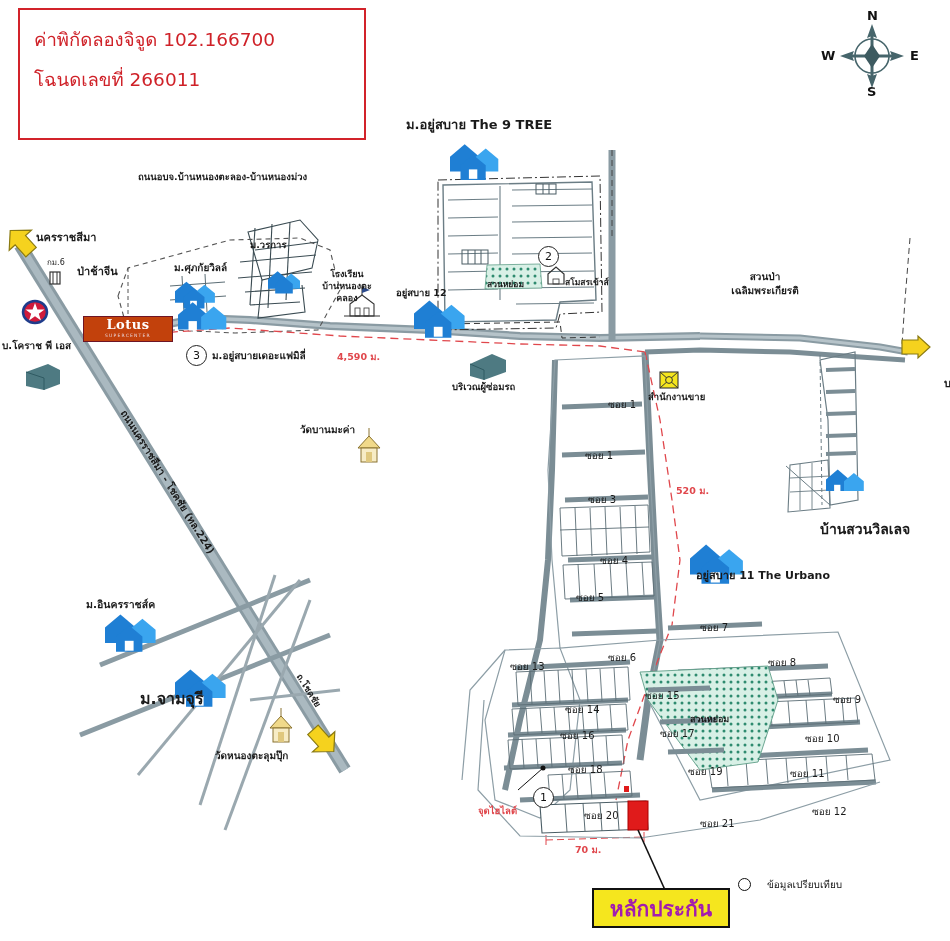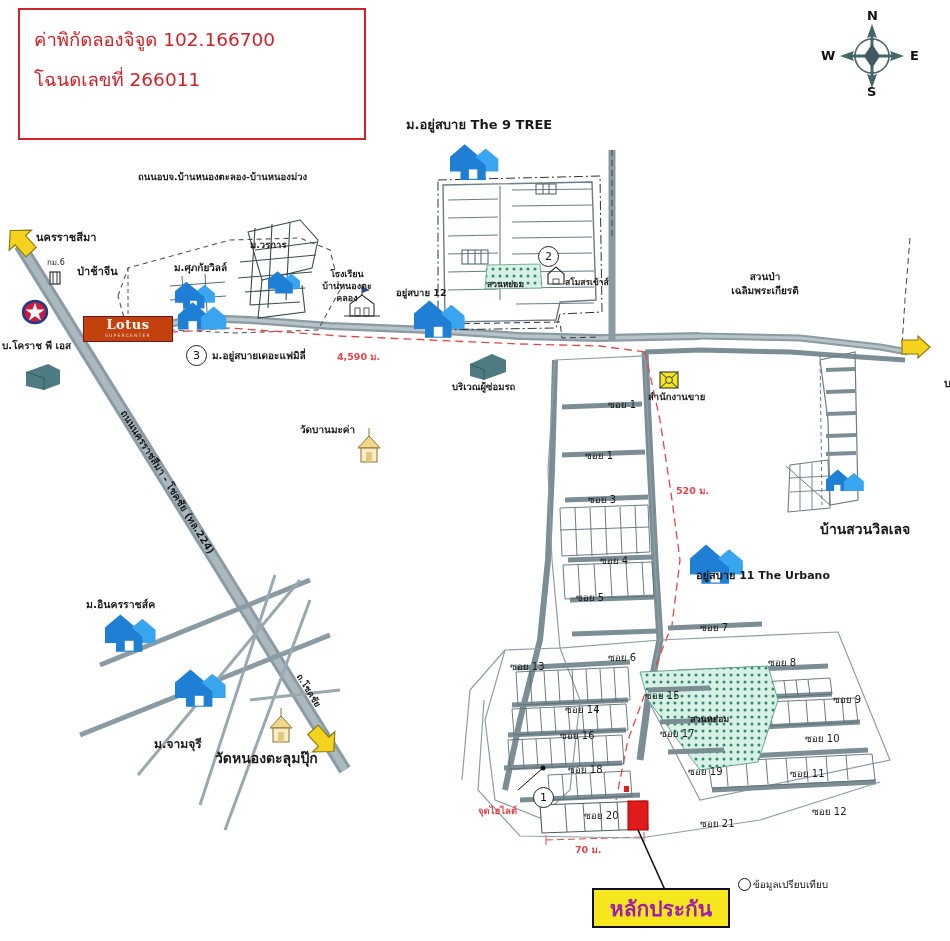--- a/index.html
+++ b/index.html
@@ -30,21 +30,21 @@
          background:#c2410c;border:1px solid #6d1526;}
   .lotus .lt{color:#fff;font-size:13px;font-weight:bold;font-family:"DejaVu Serif",serif;
              letter-spacing:.5px;text-align:center;line-height:15px;}
   .lotus .ls{color:#e9d5da;font-size:4.5px;text-align:center;letter-spacing:1.2px;line-height:7px;}
 
   .collat{position:absolute;left:592px;top:888px;width:138px;height:40px;
           background:#f5e61e;border:2px solid #111;box-sizing:border-box;
           display:flex;align-items:center;justify-content:center;}
   .collat span{font-size:21px;font-weight:bold;color:#a21caf;}
 
-  .legend{position:absolute;left:738px;top:877px;display:flex;align-items:center;gap:2px;}
+  .legend{position:absolute;left:738px;top:877px;display:flex;align-items:center;gap:16px;}
   .legend .ring{width:11px;height:11px;border:1.6px solid #111;border-radius:50%;}
   .legend span{font-size:10px;color:#111;}
 
   .circnum{position:absolute;width:19px;height:19px;border:1.3px solid #222;
            border-radius:50%;display:flex;align-items:center;justify-content:center;
            font-size:11px;color:#111;background:#fff;}
 </style>
 </head>
 <body>
 
@@ -487,22 +487,22 @@
     <span>สวนป่า</span><br>
     <span>เฉลิมพระเกียรติ</span>
   </div>
 
   <div class="lbl b" style="left:944px;top:378px;font-size:11px;">บ.โตนด</div>
   <div class="lbl b" style="left:820px;top:488px;font-size:14px;margin-top:33px;">บ้านสวนวิลเลจ</div>
   <div class="lbl b" style="left:648px;top:392px;font-size:9.5px;">สำนักงานขาย</div>
   <div class="lbl t11" style="left:696px;top:570px;">อยู่สบาย 11 The Urbano</div>
 
   <div class="lbl b" style="left:86px;top:598px;font-size:10.5px;">ม.อินครราชส์ค</div>
-  <div class="lbl b" style="left:154px;top:690px;font-size:12px;margin-top:48px;">ม.จามจุรี</div>
-  <div class="lbl b" style="left:215px;top:750px;font-size:14px;">วัดหนองตะลุมปุ๊ก</div>
+  <div class="lbl b" style="left:140px;top:690px;font-size:16px;">ม.จามจุรี</div>
+  <div class="lbl b" style="left:215px;top:750px;font-size:10px;">วัดหนองตะลุมปุ๊ก</div>
 
   <div class="lbl b" style="left:690px;top:714px;font-size:9px;">สวนหย่อม</div>
   <div class="lbl b" style="left:487px;top:280px;font-size:8.5px;">สวนหย่อม</div>
   <div class="lbl b" style="left:565px;top:278px;font-size:8.5px;">สโมสรเข้าส์</div>
   <div class="lbl red" style="left:478px;top:806px;">จุดไฮไลต์</div>
 
   <div class="lbl b rot" style="left:128px;top:408px;transform:rotate(58deg);font-size:10px;">ถนนนครราชสีมา - โชคชัย (ทล.224)</div>
   <div class="lbl b rot" style="left:303px;top:672px;transform:rotate(58deg);font-size:9px;">ถ.โชคชัย</div>
 
   <div class="lbl red" style="left:337px;top:352px;">4,590 ม.</div>

